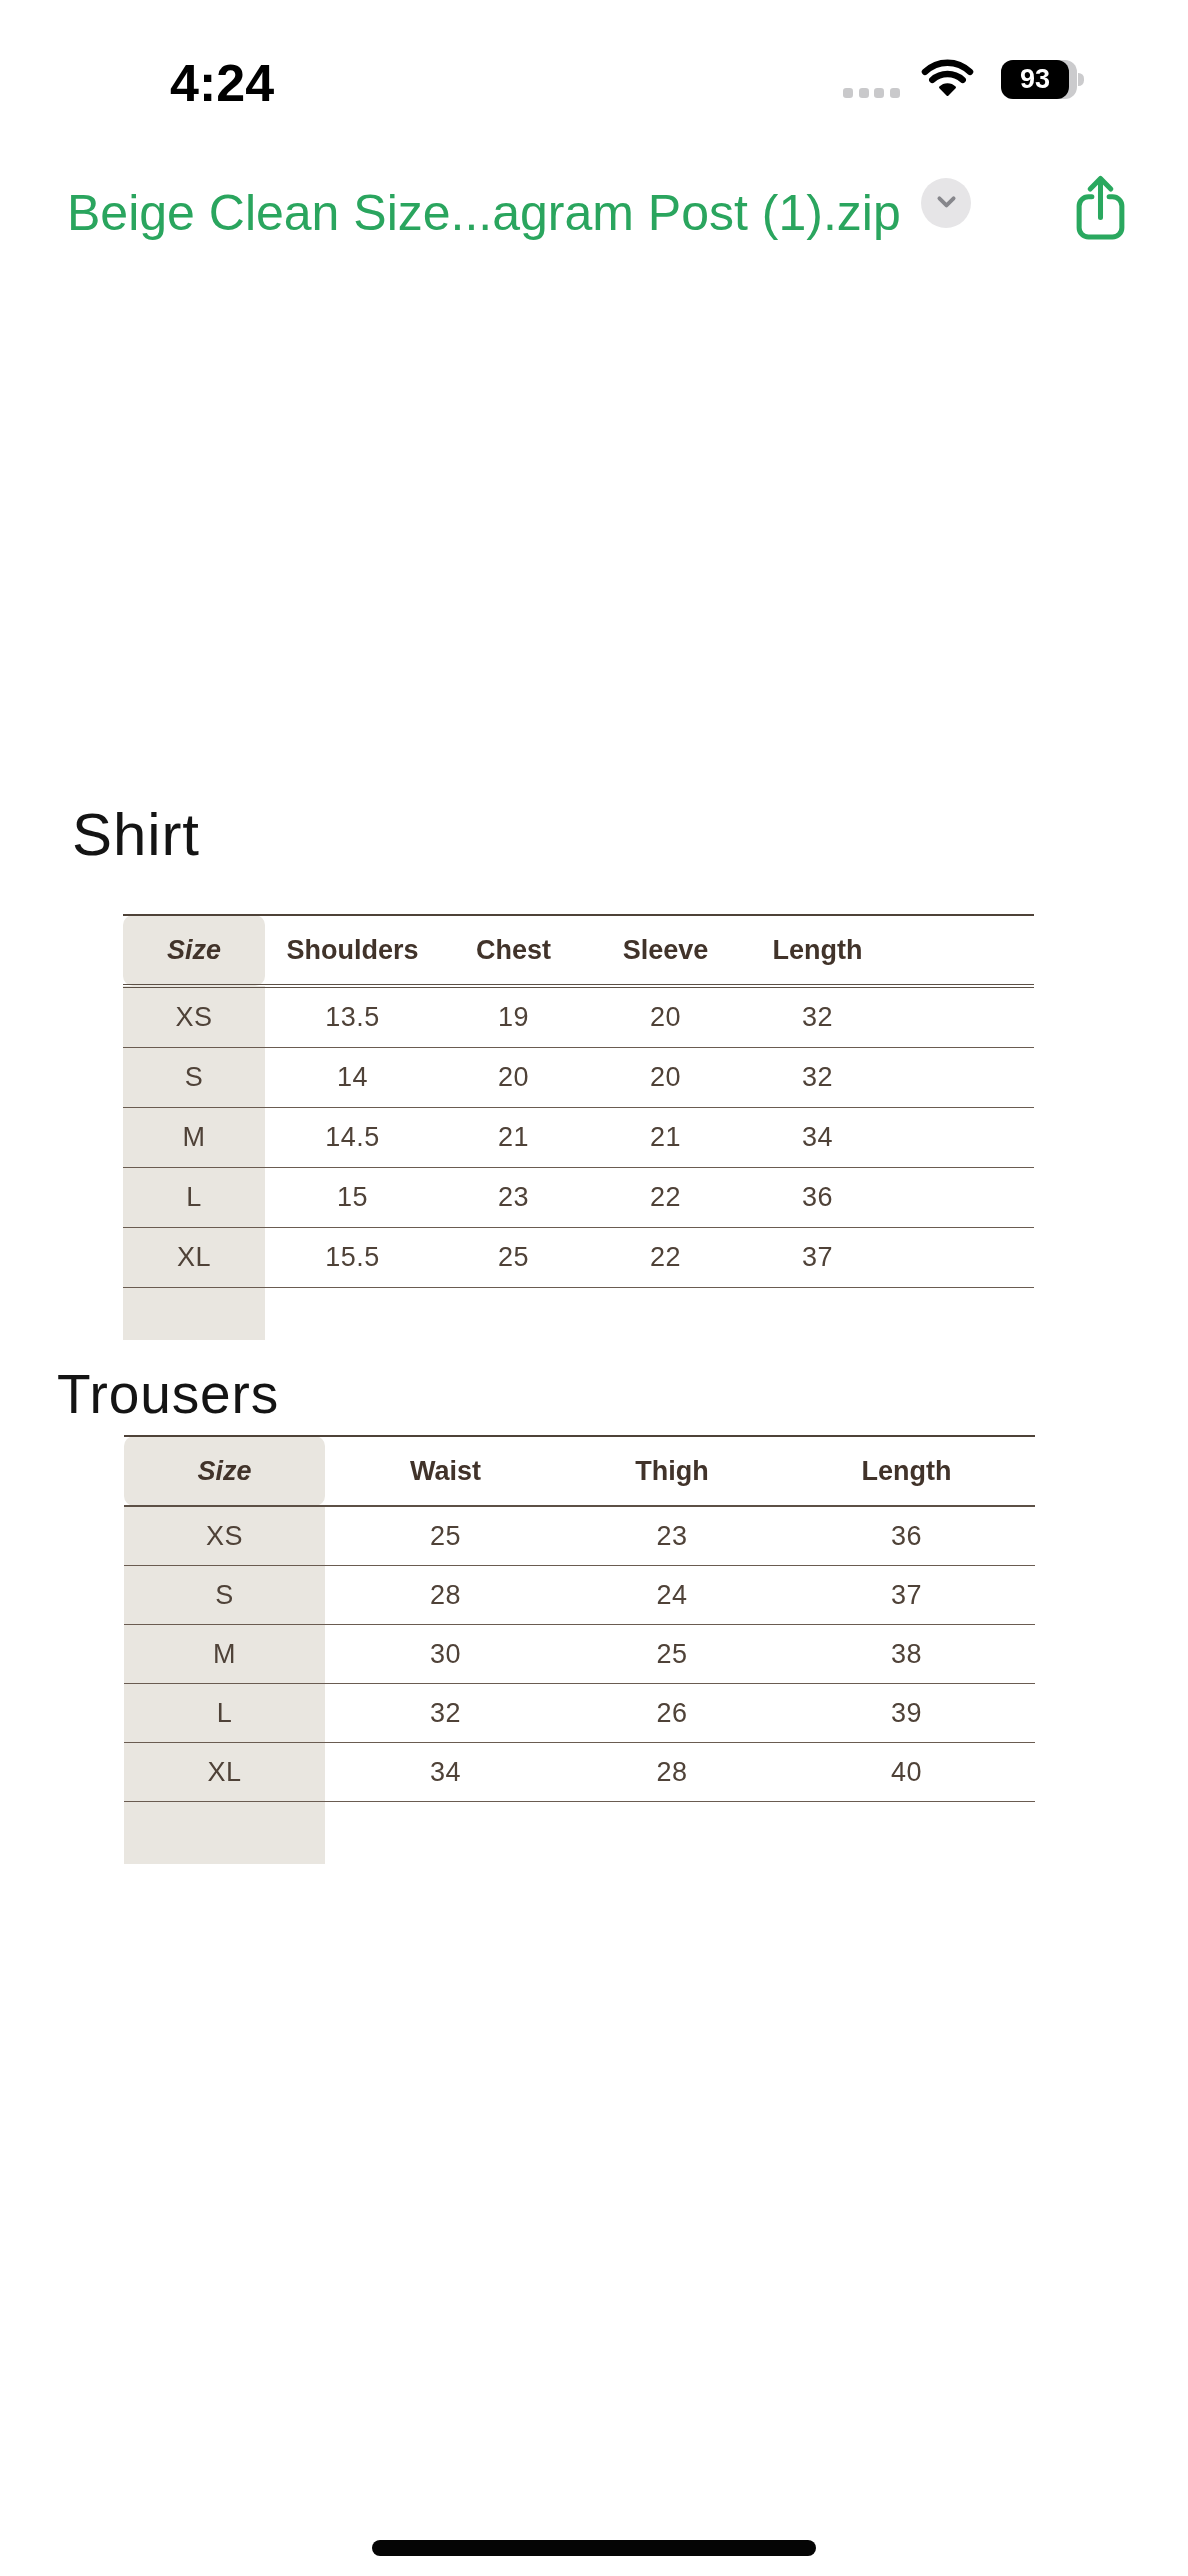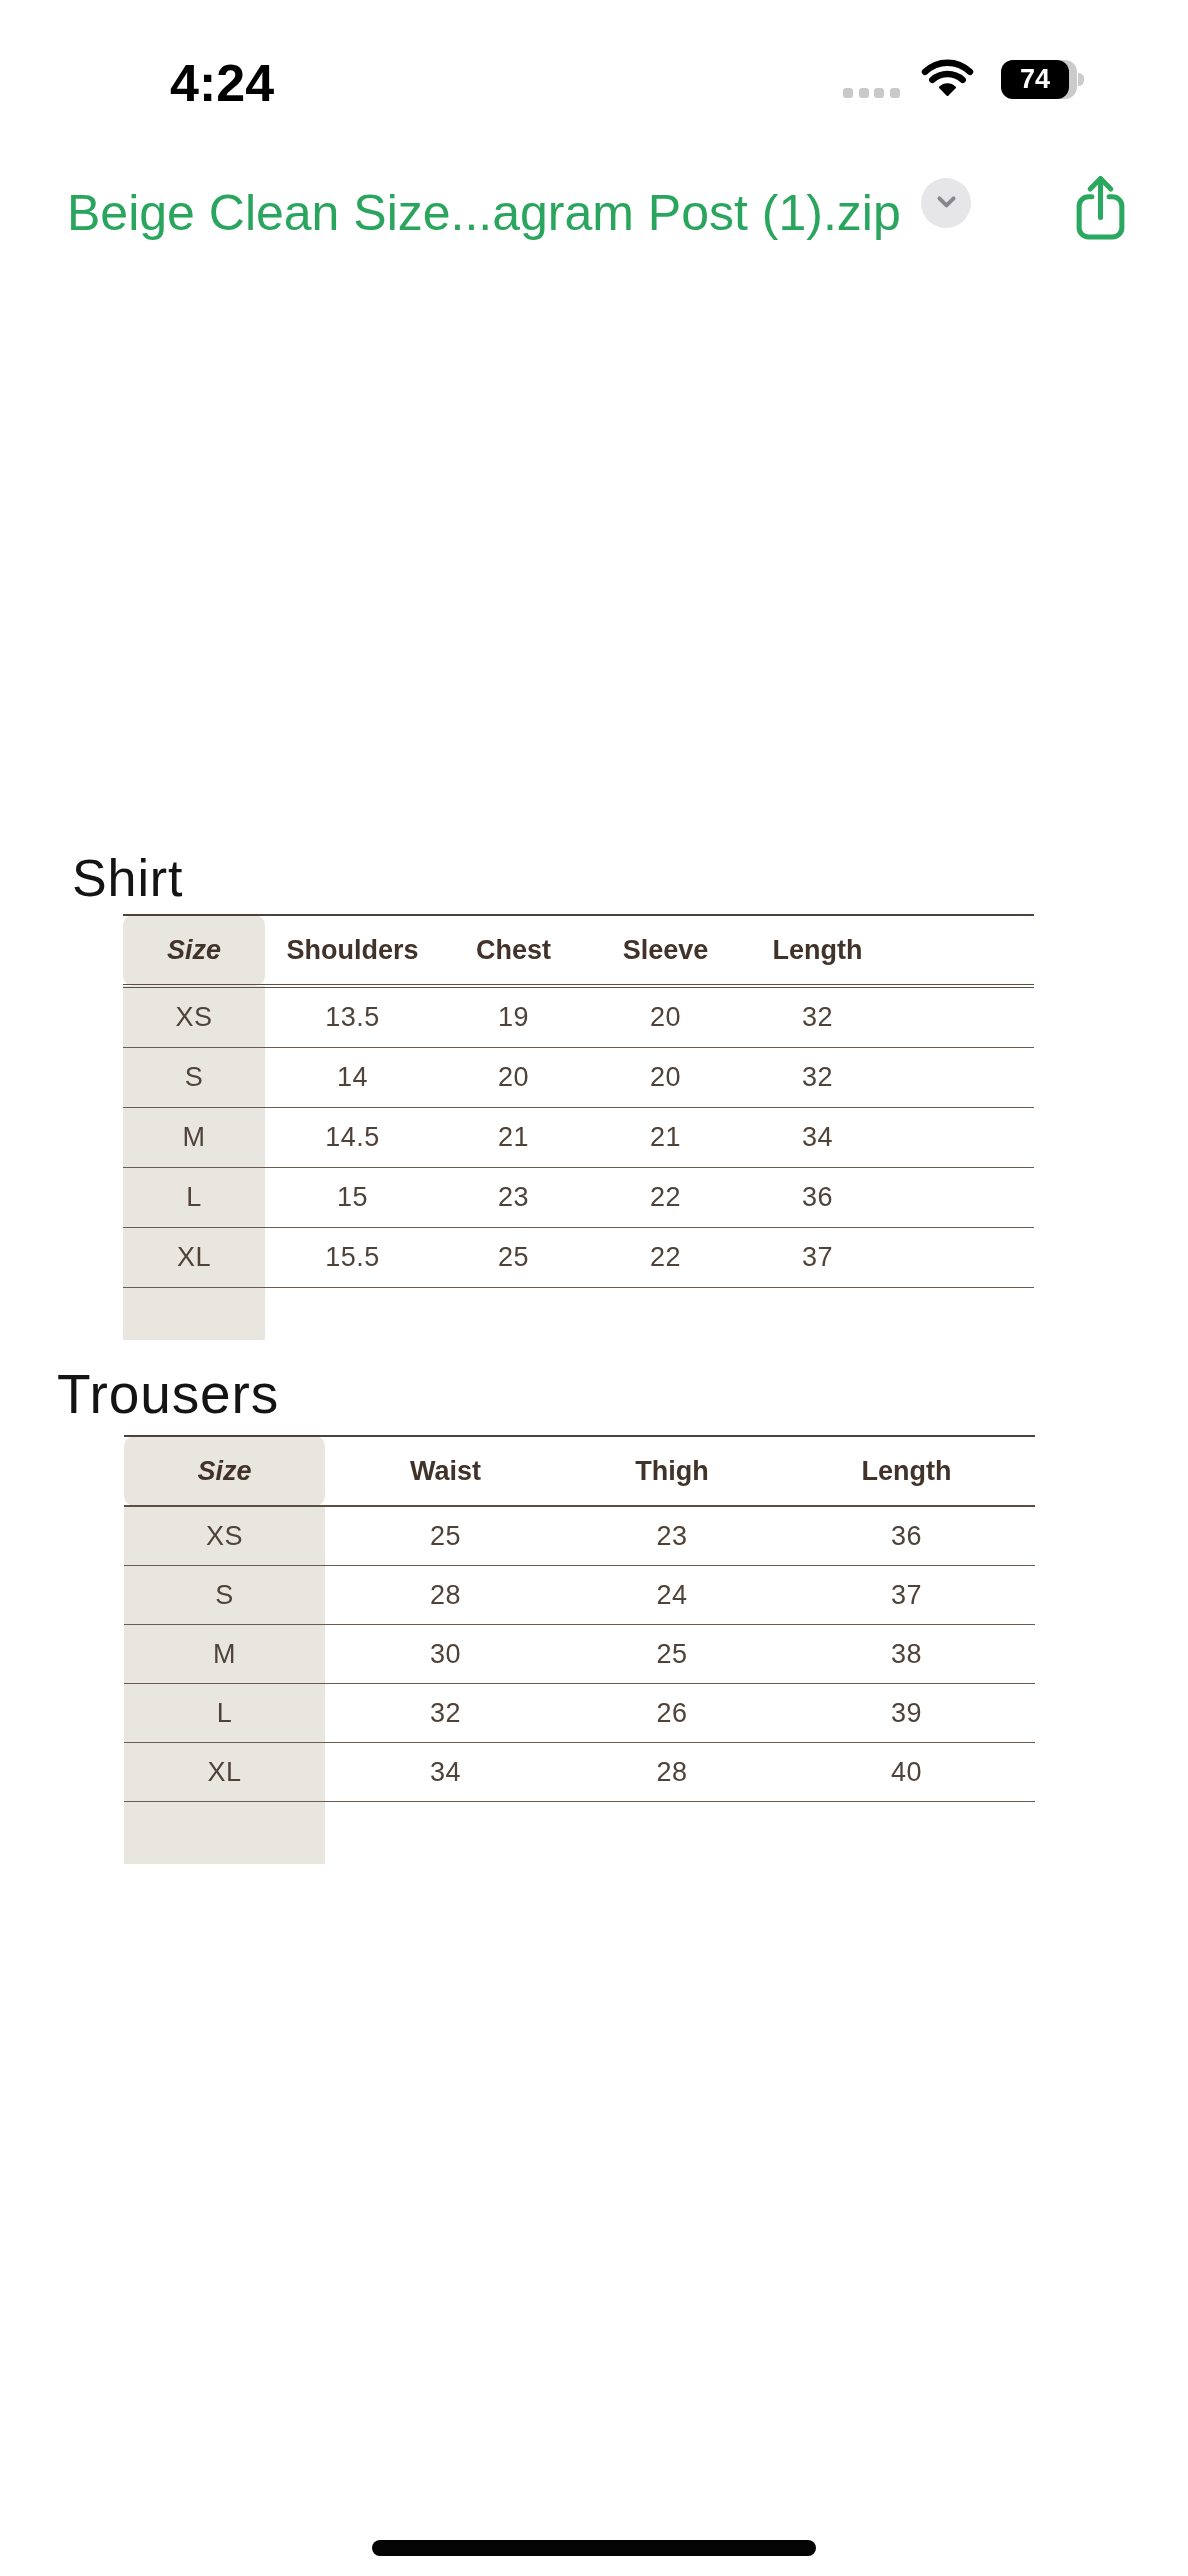--- a/index.html
+++ b/index.html
@@ -41,21 +41,21 @@
     font-family:"Liberation Serif",serif;font-size:42px;line-height:53px;color:#181512;
     letter-spacing:0px;
   }
   .logo{position:absolute;left:1025px;top:730px;width:147px;text-align:center;}
   .monogram{
     font-family:"Liberation Serif",serif;font-style:italic;font-weight:400;
     font-size:88px;line-height:88px;color:#3a3a3a;letter-spacing:-0.34em;display:block;
   }
   .byline{display:block;margin-top:1.8px;font-size:17.5px;color:#8f8f8f;letter-spacing:0.9px;}
   .sec-heading{position:absolute;color:#141414;font-weight:400;}
-  .sec-heading.shirt{left:72px;top:848px;font-size:52px;letter-spacing:0.9px;}
+  .sec-heading.shirt{left:72px;top:800px;font-size:60px;letter-spacing:0.9px;}
   .sec-heading.trousers{left:57px;top:1362px;font-size:55px;letter-spacing:0.9px;}
   
   table.sizes{border-collapse:collapse;table-layout:fixed;position:absolute;}
   table.sizes td,table.sizes th{padding:0;text-align:center;vertical-align:middle;}
   table.shirt{left:123px;top:914px;width:911px;border-top:2.8px solid #4e4238;}
   table.trousers{left:124px;top:1435px;width:911px;border-top:2.8px solid #4e4238;}
   .size-col{background:#e9e6e0;}
   th.hdr{font-size:27px;font-weight:bold;color:#41332a;}
   th.hdr.size-hd{font-style:italic;border-radius:10px;}
   td.val{font-size:27px;color:#4f4238;letter-spacing:0.5px;}
@@ -86,21 +86,21 @@
   <div class="wifi">
     <svg width="53" height="39" viewBox="0 0 24 18">
       <path d="M1.6 5.9 C4.5 3.2 8.1 1.7 12 1.7 s7.5 1.5 10.4 4.2" fill="none" stroke="#000" stroke-width="3" stroke-linecap="round"></path>
       <path d="M5 9.6 C6.9 7.9 9.3 6.9 12 6.9 s5.1 1 7 2.7" fill="none" stroke="#000" stroke-width="3" stroke-linecap="round"></path>
       <path d="M12 16.6 L8.6 13.1 c0.9-0.9 2.1-1.4 3.4-1.4 s2.5 0.5 3.4 1.4 Z" fill="#000" stroke="#000" stroke-width="1" stroke-linejoin="round"></path>
     </svg>
   </div>
   <div class="battery">
     <div class="bat-bg"></div>
     <div class="bat-fill">
-      <span class="bat-label">74</span>
+      <span class="bat-label">93</span>
     </div>
     <div class="bat-cap"></div>
   </div>
 
   <div class="filename">Beige Clean Size...agram Post (1).zip</div>
   <button class="chevron-btn">
     <span>
       <svg width="31" height="31" viewBox="0 0 24 24">
         <path d="M6.5 9.5 L12 15 L17.5 9.5" fill="none" stroke="#87878c" stroke-width="3" stroke-linecap="round" stroke-linejoin="round"></path>
       </svg>

